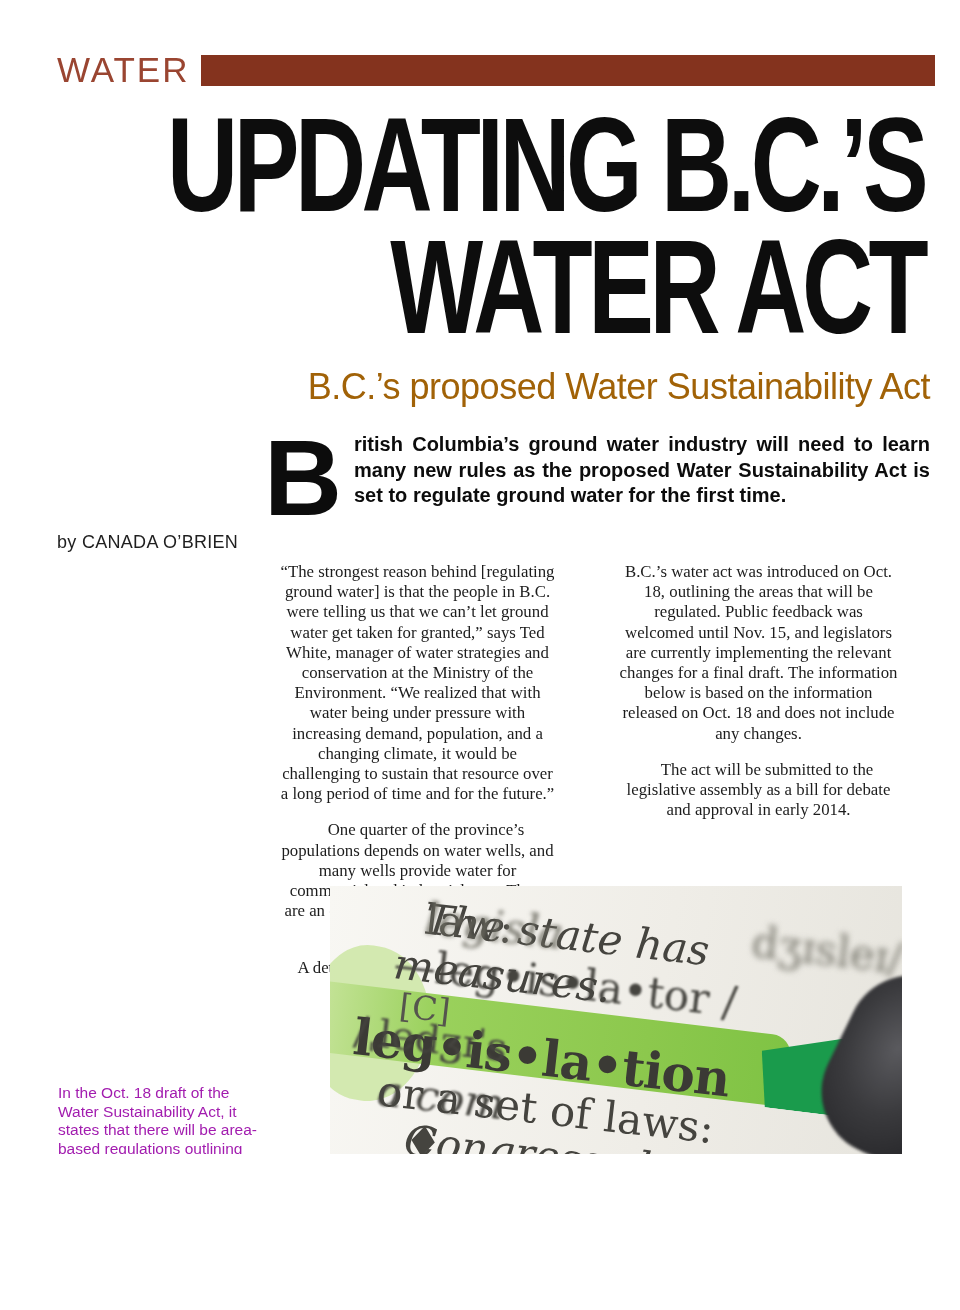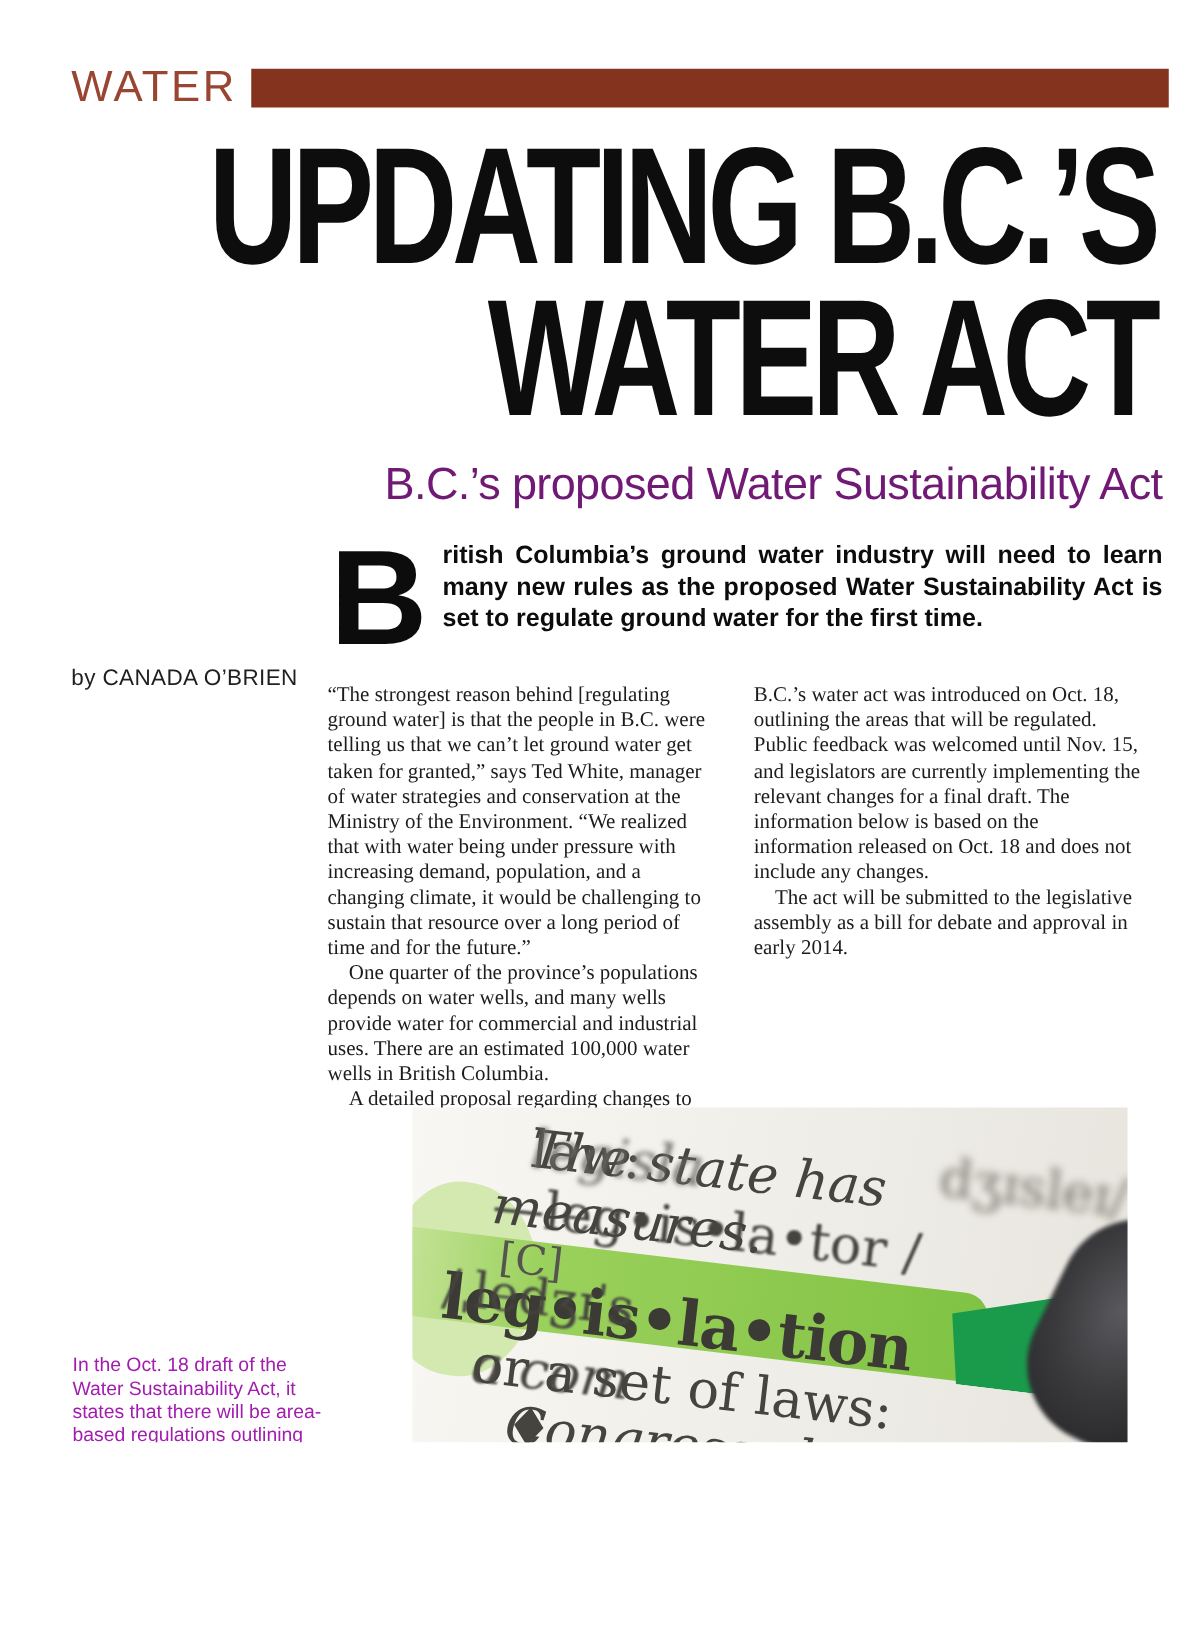--- a/index.html
+++ b/index.html
@@ -10,35 +10,35 @@
   .section-header{position:absolute;top:52px;left:57px;right:25px;display:flex;align-items:center;}
   .section-label{font-size:35px;font-weight:400;letter-spacing:2px;color:#9a4531;line-height:1;}
   .section-bar{flex:1;height:31px;background:#84331e;margin-left:12px;margin-top:2px;}
 
   
   .headline{position:absolute;top:104px;right:36px;text-align:right;color:#0d0d0d;}
   .headline .hl-line{display:block;font-weight:700;font-size:133px;line-height:0.92;
         letter-spacing:-6px;transform:scaleX(0.74);transform-origin:100% 50%;white-space:nowrap;}
 
   
-  .subhead{position:absolute;top:366px;right:30px;font-size:36px;color:#701a75;
+  .subhead{position:absolute;top:366px;right:30px;font-size:36px;color:#a16207;
         font-weight:400;letter-spacing:-0.5px;white-space:nowrap;}
 
   
   .intro{position:absolute;top:432px;left:264px;width:666px;font-weight:700;
         font-size:20px;line-height:25.5px;color:#0c0c0c;text-align:justify;}
   .dropcap{float:left;font-size:108px;line-height:80px;font-weight:700;margin:6px 12px 0 0;}
 
   
   .byline{position:absolute;top:532px;left:57px;font-size:18px;color:#1f1f1f;letter-spacing:0.3px;}
 
   
   .columns{position:absolute;top:546px;left:262px;width:652px;display:flex;gap:30px;}
   .col{width:311px;font-family:"Liberation Serif",serif;font-size:16.8px;line-height:20.2px;color:#1c1c1c;}
-  .col p{margin:0;}
+  .col p{margin:16px;text-align:center;}
   .col p.indent{text-indent:17px;}
 
   
   .caption{position:absolute;top:1084px;left:58px;width:200px;font-size:15.5px;
         line-height:18.6px;color:#a21caf;}
 
   
   .photo{position:absolute;left:330px;top:886px;width:572px;height:359px;overflow:hidden;
         background:linear-gradient(100deg,#f8f7f3 0%,#efede7 55%,#e6e4dd 100%);}
   .hl-blob{position:absolute;left:-20px;top:60px;width:120px;height:155px;background:#cde6a4;

